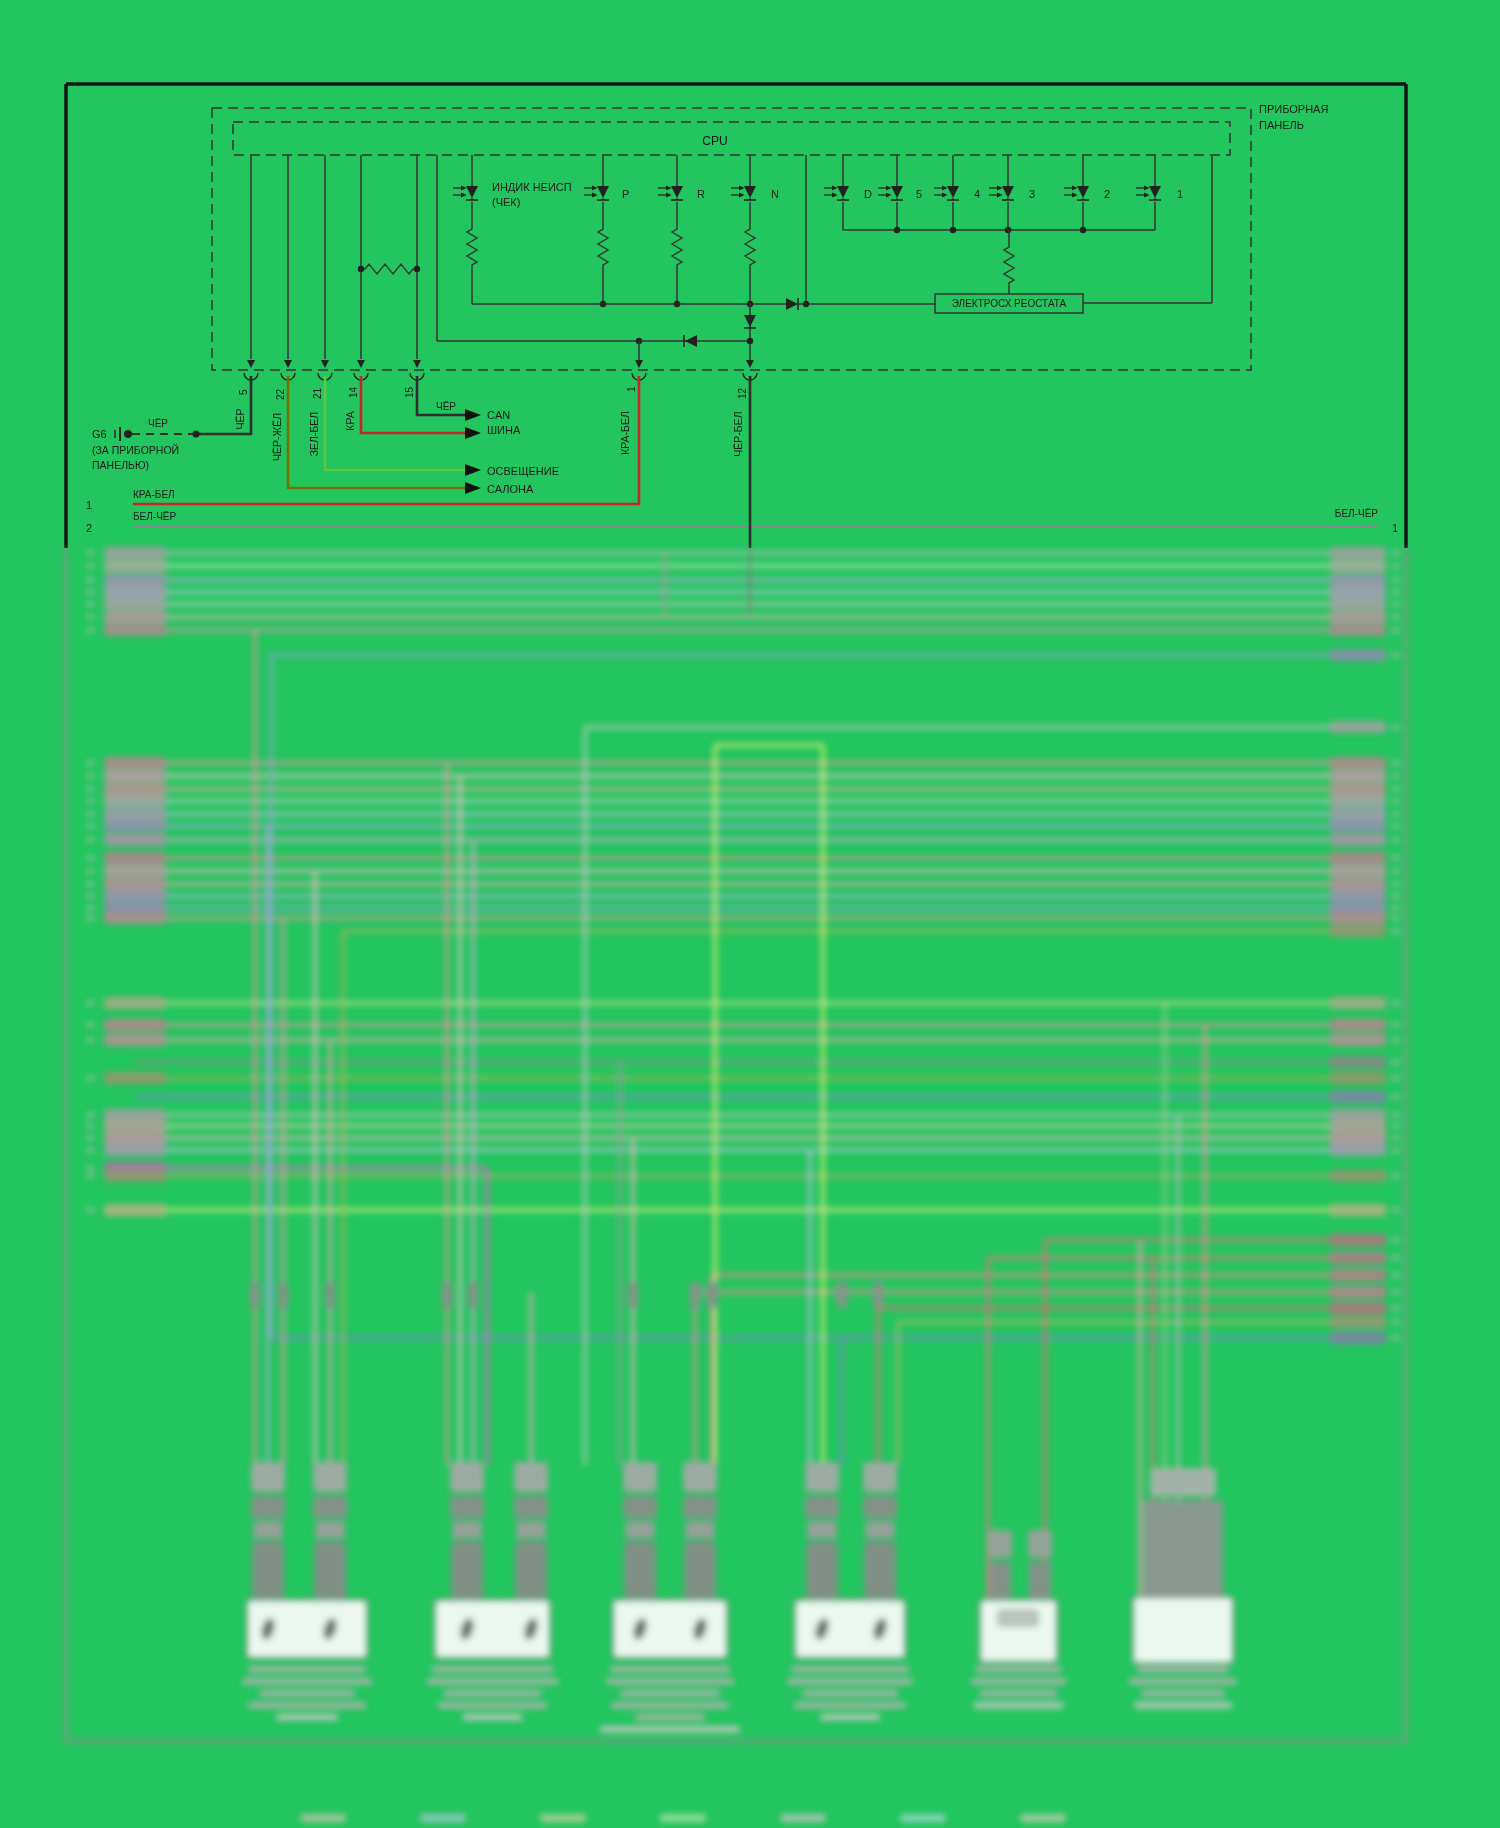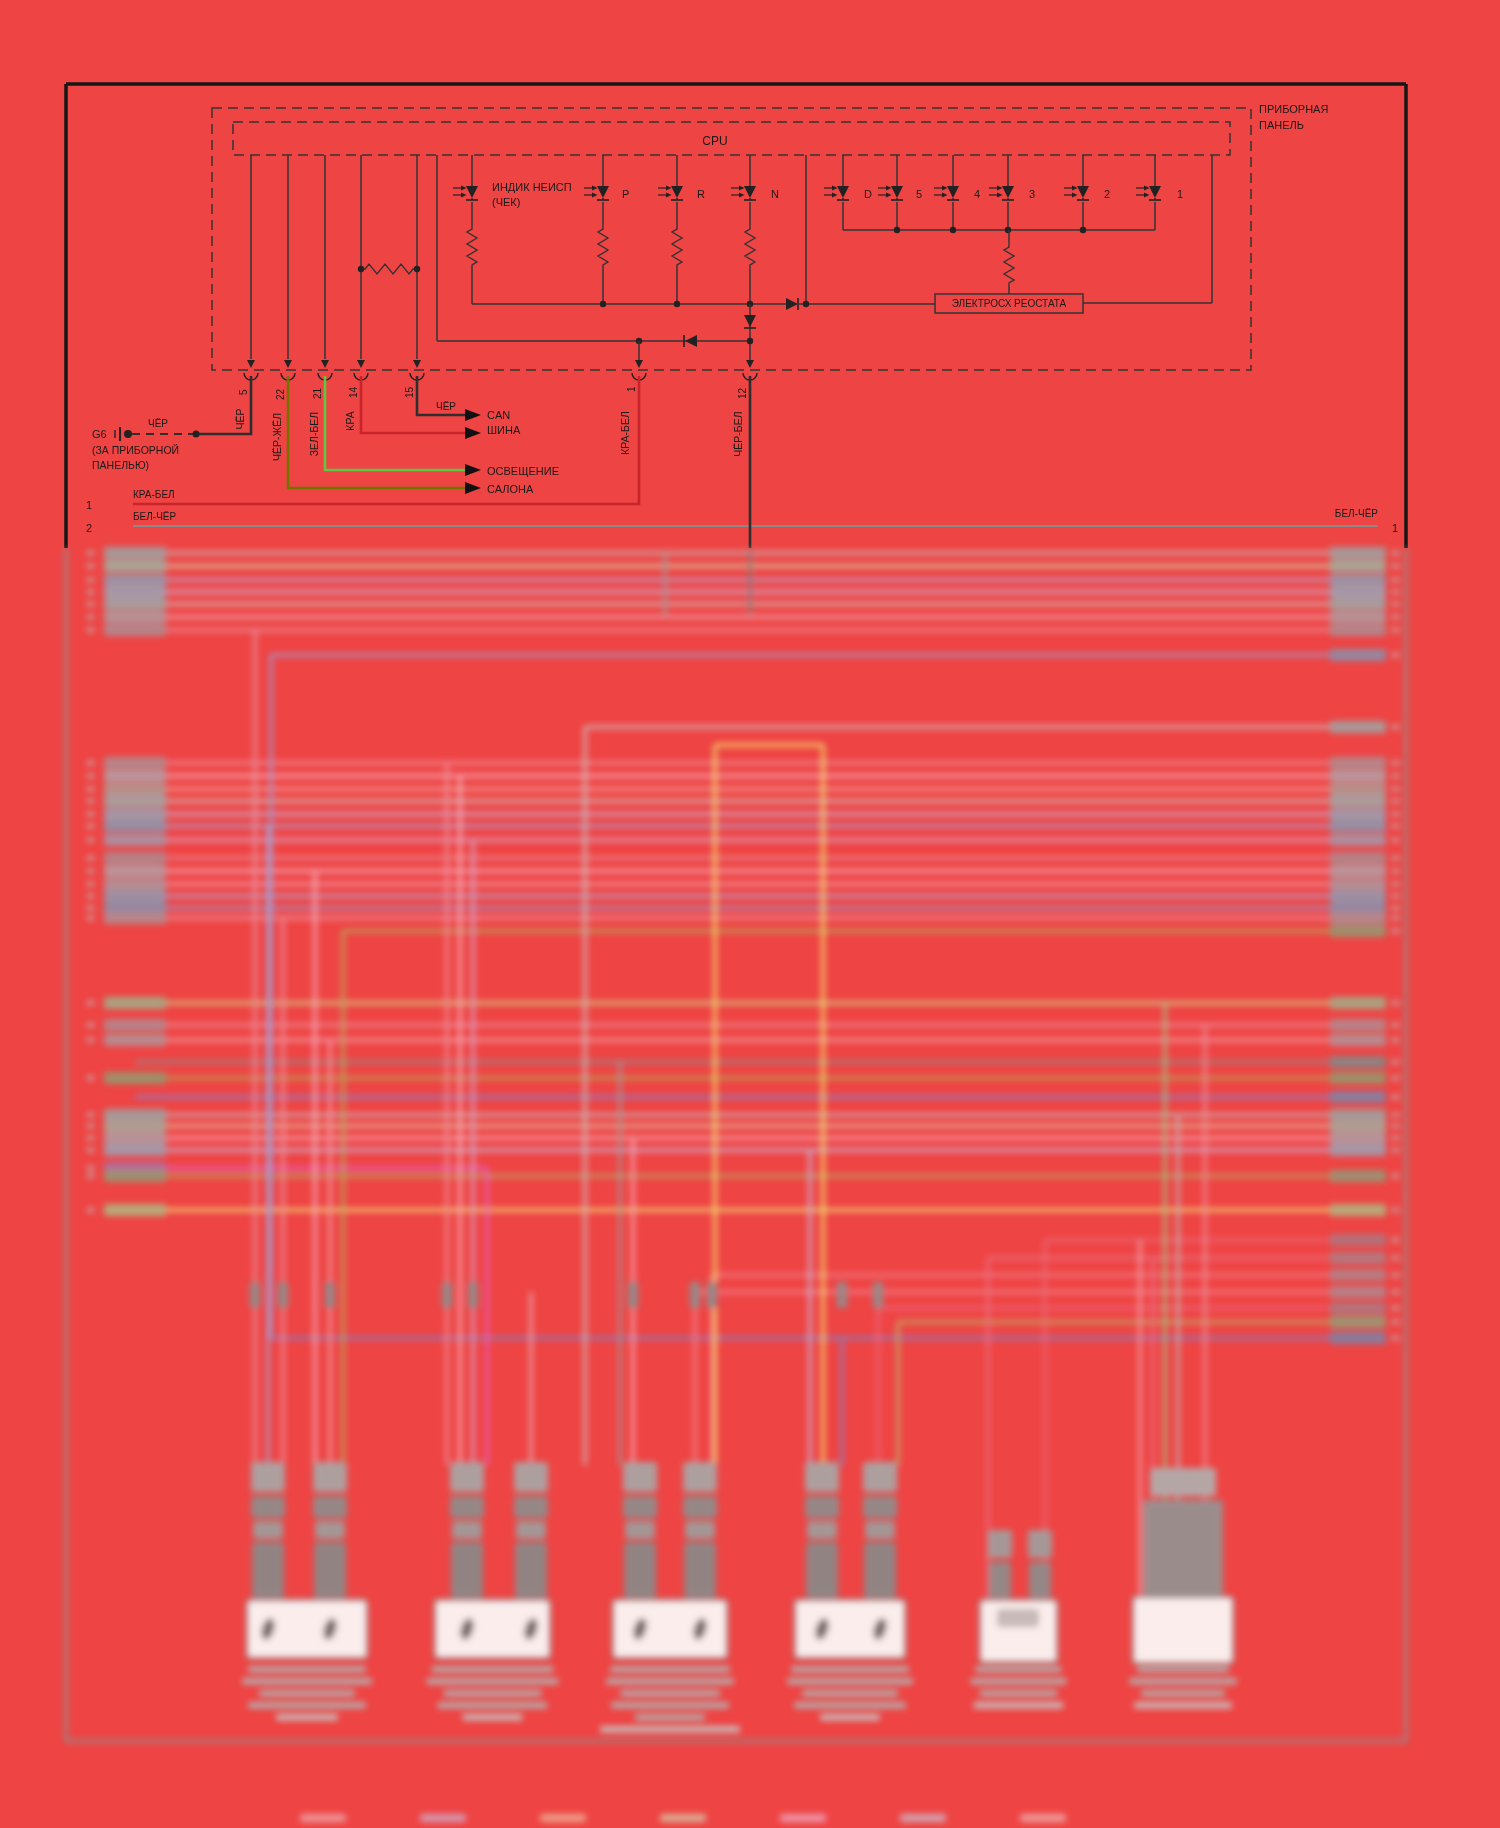--- a/index.html
+++ b/index.html
@@ -1,16 +1,16 @@
 <!DOCTYPE html>
 <html><head>
 <meta charset="utf-8">
 <style>
   html,body{margin:0;padding:0;background:#ffffff;}
-  #stage{position:relative;width:1500px;height:1828px;background:#ef4444;overflow:hidden;
+  #stage{position:relative;width:1500px;height:1828px;background:#22c55e;overflow:hidden;
          font-family:"Liberation Sans", sans-serif;}
   svg text{font-family:"Liberation Sans", sans-serif;fill:#1a1a1a;}
   .t11{font-size:11px;}
   .t10{font-size:10px;}
   .t105{font-size:10.5px;}
   .t12{font-size:12px;}
 </style>
 </head>
 <body>
 

